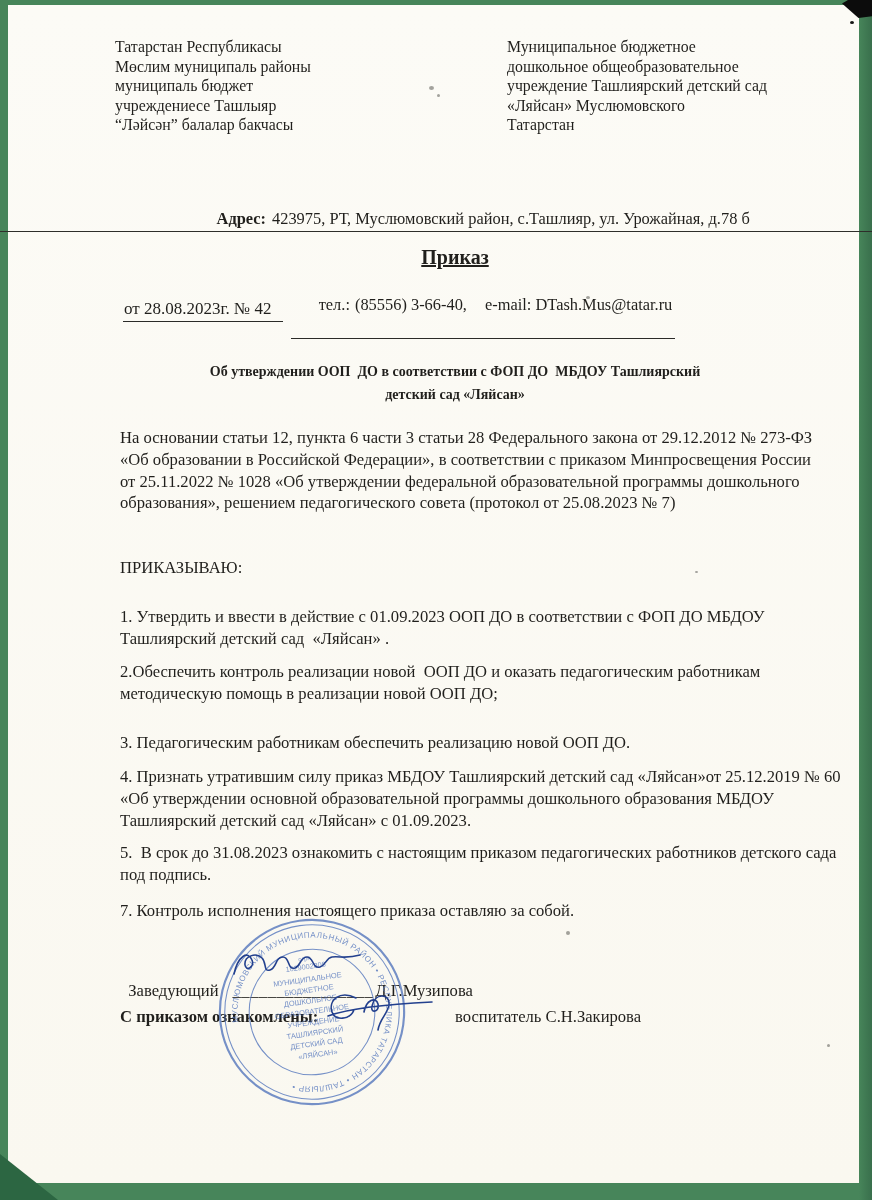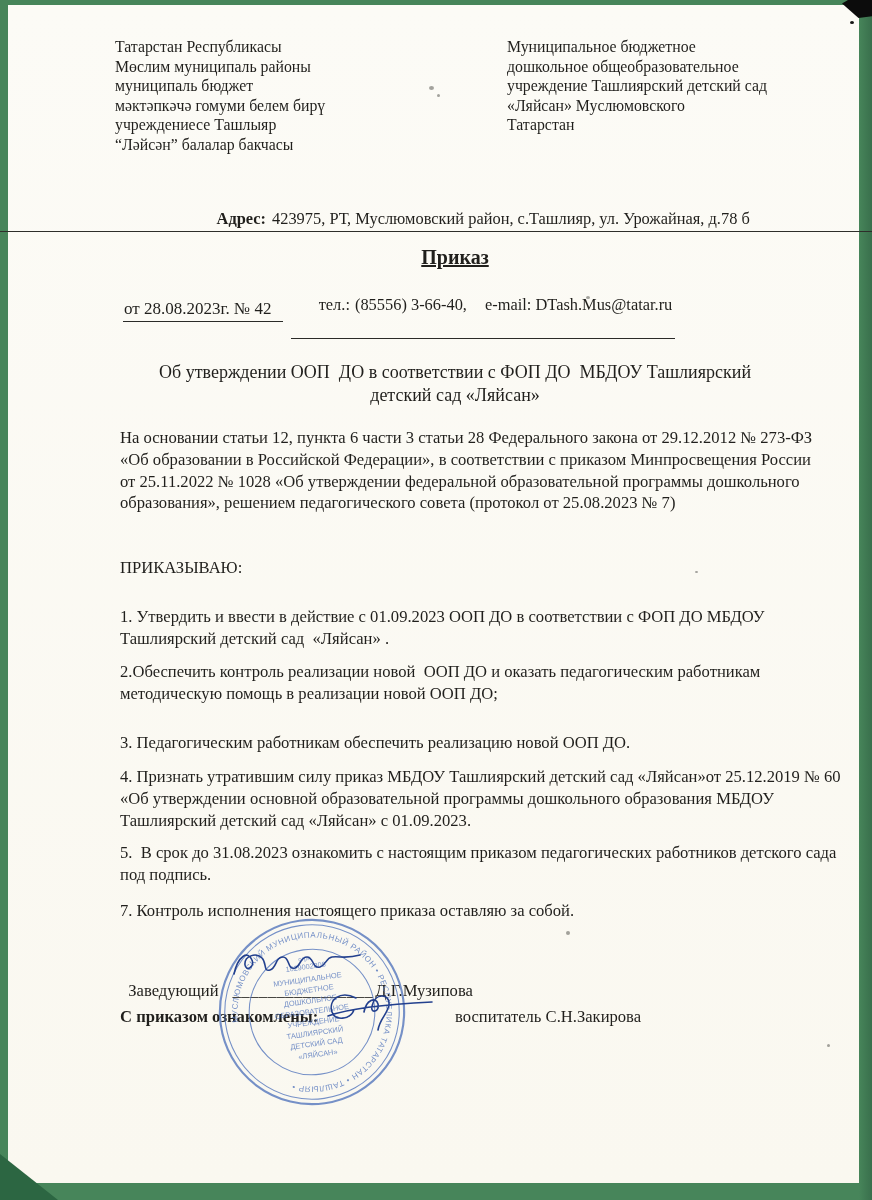--- a/index.html
+++ b/index.html
@@ -21,21 +21,21 @@
   .body-text { font-size:16.6px; line-height:21.8px; white-space:pre-wrap; }
   .center { text-align:center; }
   .addr-line { font-size:16.4px; line-height:21.5px; white-space:pre-wrap; }
   .addr-label { font-weight:bold; margin-right:6px; }
   .u-line { display:inline-block; border-bottom:1.3px solid #2b2b28; padding:0 3px 1px 3px; }
   .phone-label { font-weight:normal; margin-right:5px; }
   .email-val { margin-left:18px; }
   .rule { position:absolute; left:0; top:231px; width:872px; border-top:1.6px solid #2e2e2a; z-index:3; }
   .doc-type { font-size:20px; font-weight:bold;text-decoration:underline; }
   .date-line { font-size:17px; border-bottom:1.2px solid #2b2b28; padding:0 12px 2px 1px; display:inline-block; }
-  .subject { font-size:18px; font-weight:normal; line-height:22.5px; white-space:pre-wrap; }
+  .subject { font-size:14px; font-weight:bold; line-height:22.5px; white-space:pre-wrap; }
   .sig-row { font-size:16.6px; white-space:pre; }
   .sig-underscores { margin-left:14px; letter-spacing:0.5px; }
   .sig-name { margin-left:2px; }
   .stamp-wrap { position:absolute; left:214px; top:914px; width:196px; height:196px;
     transform:rotate(-8deg); opacity:0.8; z-index:5; pointer-events:none; }
   .stamp-wrap text { font-family:"Liberation Sans","DejaVu Sans",sans-serif; fill:#5577bd; }
   .ink { position:absolute; z-index:6; pointer-events:none; }
   .speck { position:absolute; background:#4a4a44; opacity:0.5; border-radius:50%; z-index:7; }
   .corner-mark { position:absolute; right:0; top:0; width:30px; height:18px; background:#0c0c0c;
     clip-path:polygon(20% 0,100% 0,100% 90%,55% 100%,0 20%); z-index:8; }
@@ -49,21 +49,20 @@
 <body>
 
 <div class="paper"></div>
 <div class="corner-shade"></div>
 <div class="edge-right"></div>
 
 <div class="abs hdr" style="left:115px; top:37px; width:330px;">
   <div>Татарстан Республикасы</div>
   <div>Мөслим муниципаль районы</div>
   <div>муниципаль бюджет</div>
-  <div>мәктәпкәчә гомуми белем бирү</div>
   <div>учреждениесе Ташлыяр</div>
   <div>“Ләйсән” балалар бакчасы</div>
 </div>
 <div class="abs hdr" style="left:507px; top:37px; width:340px;">
   <div>Муниципальное бюджетное</div>
   <div>дошкольное общеобразовательное</div>
   <div>учреждение Ташлиярский детский сад</div>
   <div>«Ляйсан» Муслюмовского</div>
   <div>Татарстан</div>
 </div>

